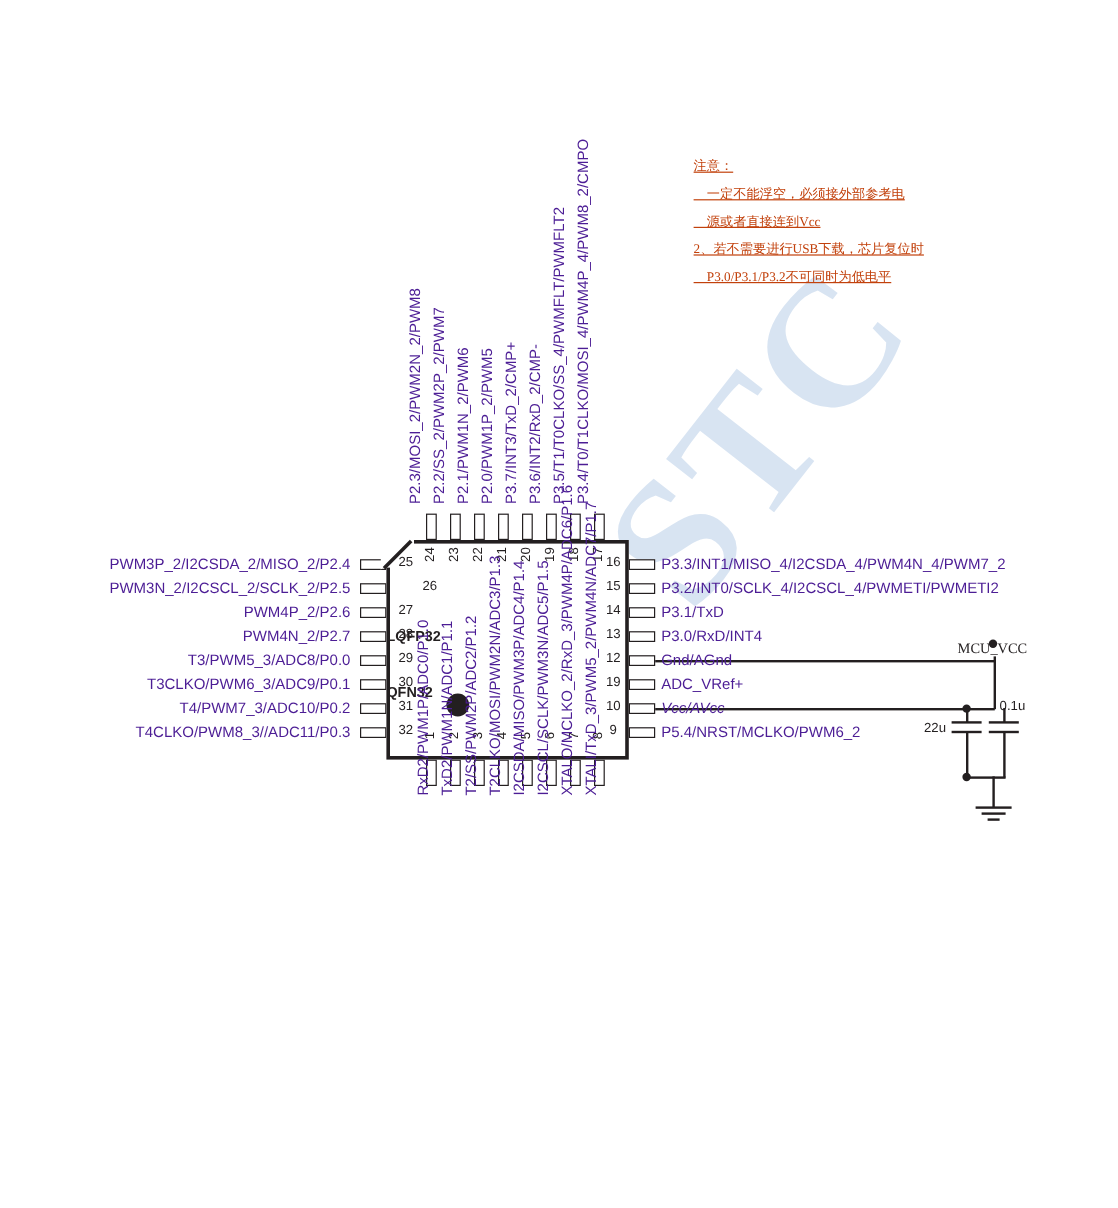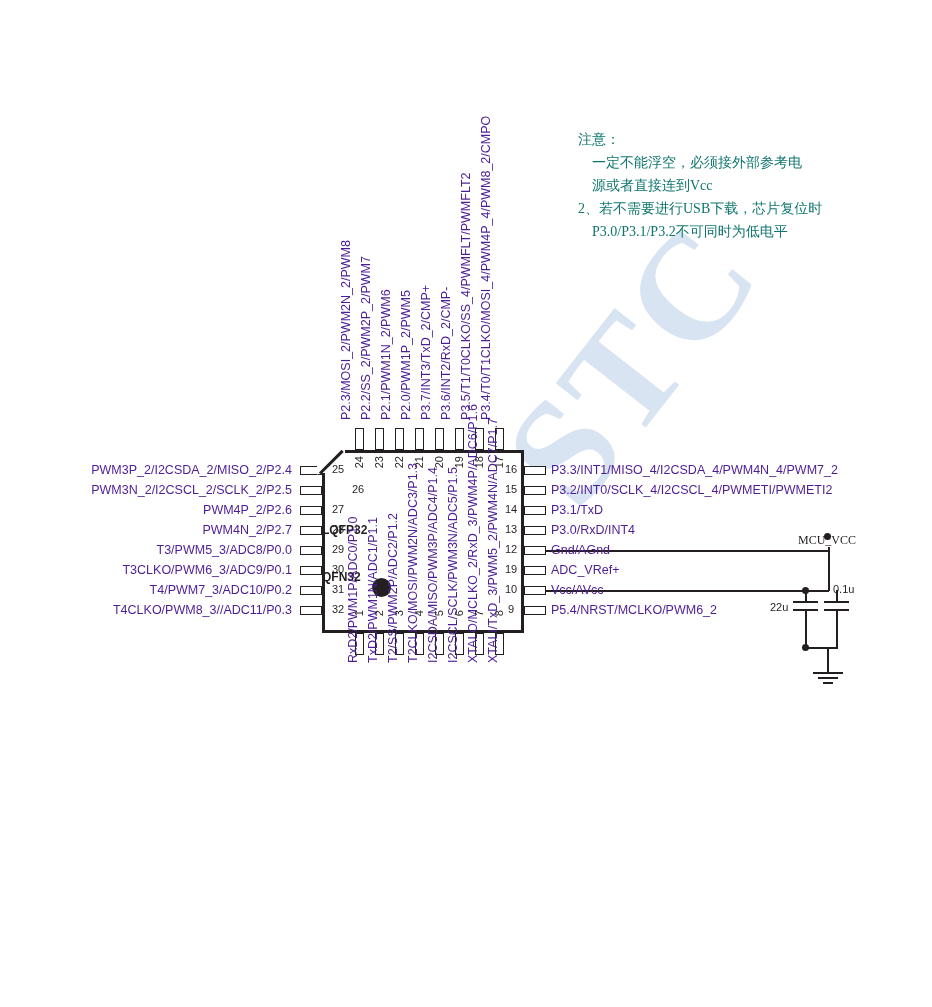--- a/index.html
+++ b/index.html
@@ -146,24 +146,25 @@
     transform-origin: left top;
   }
 
   
   .note {
     position: absolute;
     left: 578px;
     top: 128px;
     width: 330px;
     font-family: "Liberation Serif", serif;
-    font-size: 14px;
+    font-size: 11px;
     line-height: 23px;
-    color: #0f766e;
+    color: #c2410c;
     z-index: 8;
+    text-decoration: underline;
   }
   .note div { white-space: pre; }
 
   
   .wire {
     position: absolute;
     background: #231f20;
     z-index: 2;
   }
   .cap-plate { position: absolute; background: #231f20; z-index: 3; }
@@ -244,21 +245,21 @@
   <div class="pnum" style="left:505px; top:563px;">19</div>
   <div class="pnum" style="left:505px; top:583px;">10</div>
   <div class="pnum" style="left:508px; top:603px;">9</div>
 
   <div class="sig right" style="left:551px; top:463px;">P3.3/INT1/MISO_4/I2CSDA_4/PWM4N_4/PWM7_2</div>
   <div class="sig right" style="left:551px; top:483px;">P3.2/INT0/SCLK_4/I2CSCL_4/PWMETI/PWMETI2</div>
   <div class="sig right" style="left:551px; top:503px;">P3.1/TxD</div>
   <div class="sig right" style="left:551px; top:523px;">P3.0/RxD/INT4</div>
   <div class="sig right" style="left:551px; top:543px;">Gnd/AGnd</div>
   <div class="sig right" style="left:551px; top:563px;">ADC_VRef+</div>
-  <div class="sig right" style="left:551px; top:583px;">Vcc/AVcc</div>
+  <div class="sig right" style="left:551px; top:583px;font-style:italic;">Vcc/AVcc</div>
   <div class="sig right" style="left:551px; top:603px;">P5.4/NRST/MCLKO/PWM6_2</div>
 
   <div class="pin v" style="left:355px; top:428px;"></div>
   <div class="pin v" style="left:375px; top:428px;"></div>
   <div class="pin v" style="left:395px; top:428px;"></div>
   <div class="pin v" style="left:415px; top:428px;"></div>
   <div class="pin v" style="left:435px; top:428px;"></div>
   <div class="pin v" style="left:455px; top:428px;"></div>
   <div class="pin v" style="left:475px; top:428px;"></div>
   <div class="pin v" style="left:495px; top:428px;"></div>

